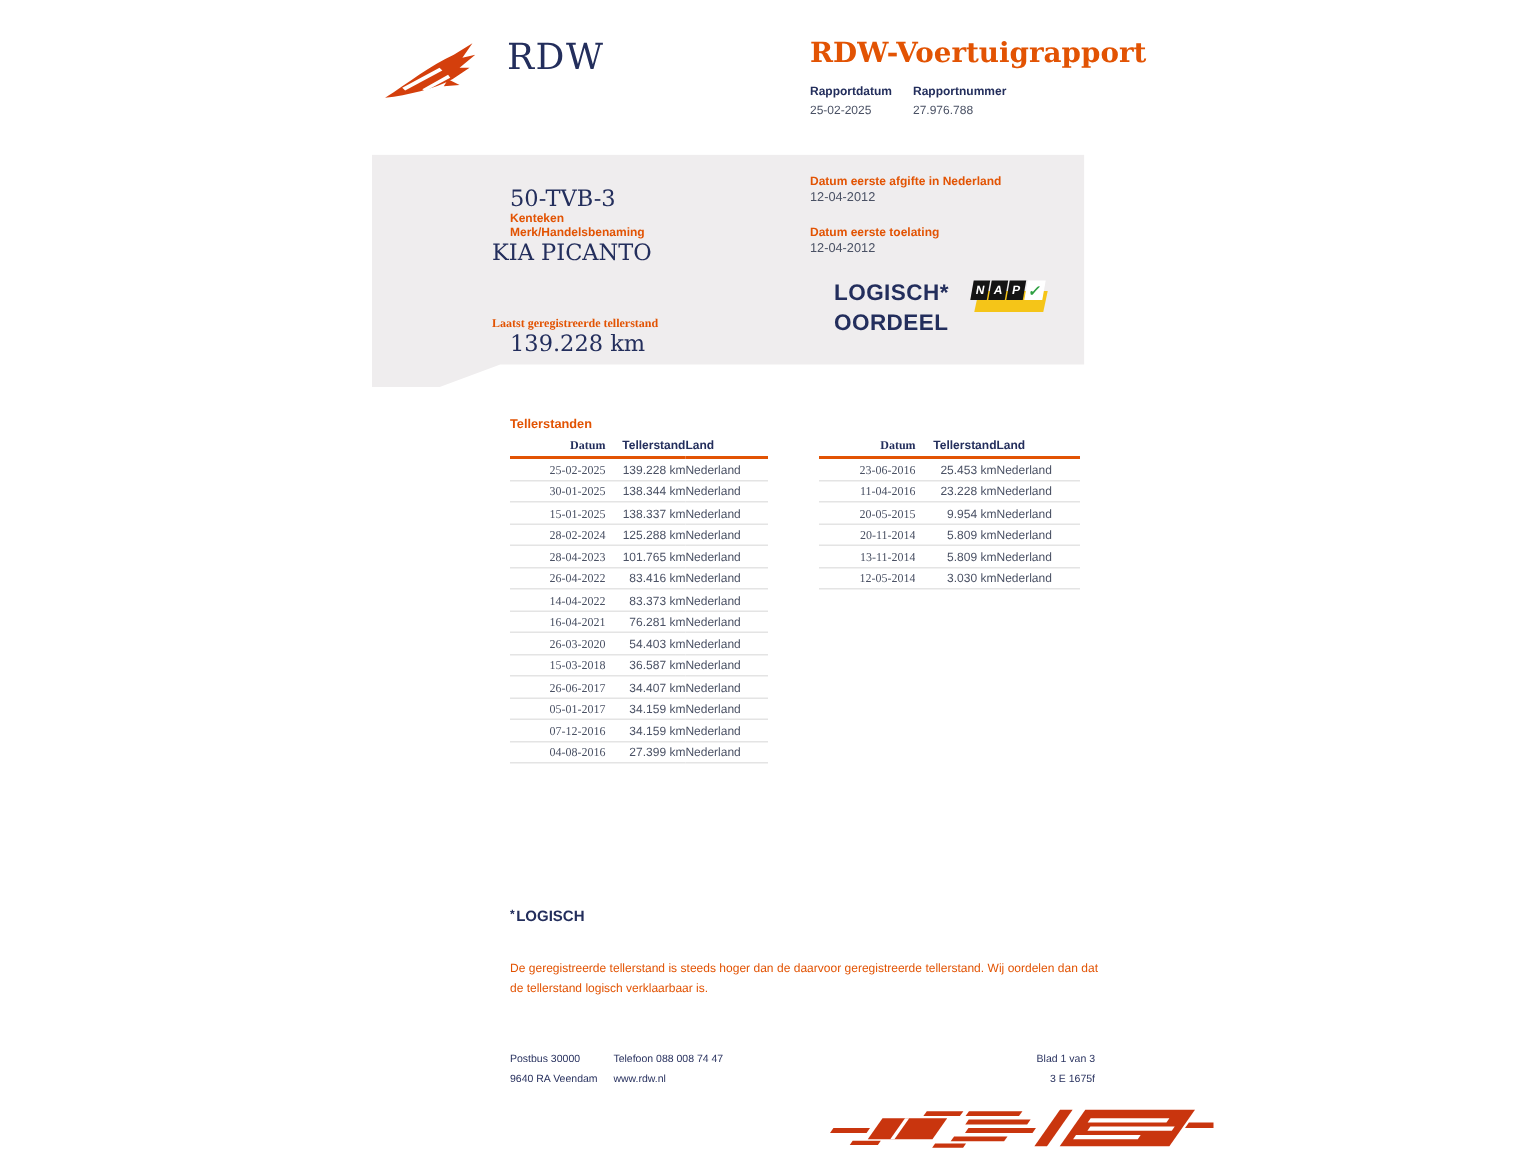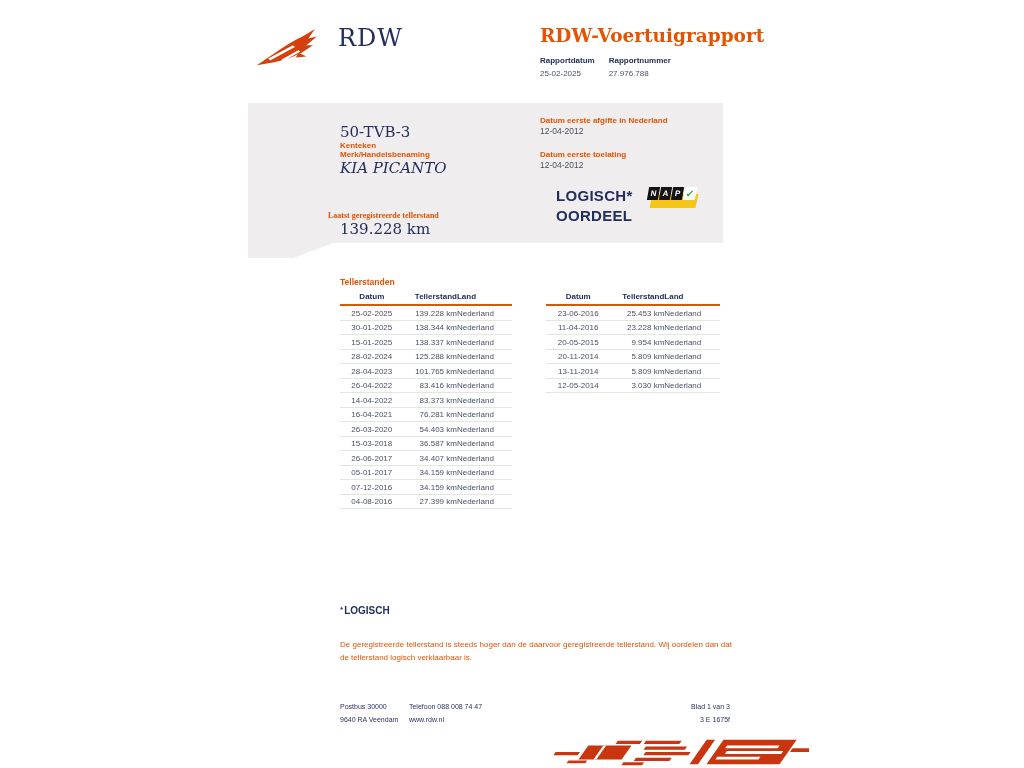--- a/index.html
+++ b/index.html
@@ -24,21 +24,21 @@
 
   
   .summary{position:absolute;left:248px;top:103px;width:475px;height:155px;
            background:var(--boxbg);
            clip-path:polygon(0 0,100% 0,100% 90.3%,18% 90.3%,9.5% 100%,0 100%);}
   .summary .lbl{position:absolute;font-size:8px;font-weight:bold;color:var(--accent);}
   .summary .serif-val{position:absolute;font-family:"DejaVu Serif",serif;
            font-size:15px;color:var(--navy);}
   .summary .date-val{position:absolute;font-size:8.5px;color:var(--body);}
   .lbl-kenteken{left:92px;top:11px;margin-top:27px;} .val-kenteken{left:92px;top:20px;}
-  .lbl-merk{left:92px;top:47px;}     .val-merk{left:92px;top:56px;font-style:italic;}
+  .lbl-merk{left:92px;top:47px;}     .val-merk{left:80px;top:56px;}
   .lbl-teller{left:80px;top:108px;font-family:Liberation Serif, serif;}  .val-teller{left:92px;top:117px;}
   .lbl-afgifte{left:292px;top:13px;} .val-afgifte{left:292px;top:23px;}
   .lbl-toelating{left:292px;top:47px;} .val-toelating{left:292px;top:57px;}
   .oordeel{position:absolute;left:308px;top:83px;font-size:15px;font-weight:bold;
            color:var(--navy);line-height:20px;letter-spacing:.3px;}
   .nap{position:absolute;left:400px;top:84px;width:52px;height:24px;}
   .nap-yellow{position:absolute;left:3px;top:7px;width:46px;height:14px;
            background:var(--napyellow);transform:skewX(-12deg);}
   .nap-boxes{position:absolute;left:0;top:0;display:flex;}
   .nap-box{width:11px;height:13px;background:#141414;color:#fff;font-size:8px;
@@ -50,21 +50,21 @@
 
   
   .tables-title{position:absolute;left:340px;top:277px;font-size:8.5px;
            font-weight:bold;color:var(--accent);}
   .tbl{position:absolute;top:290px;border-collapse:collapse;table-layout:fixed;}
   .tbl-left{left:340px;width:172px;} .tbl-right{left:546px;width:174px;}
   .tbl th{font-size:8px;font-weight:bold;color:var(--navy);padding:2px 0 3px 0;
            border-bottom:2px solid var(--accent);line-height:9px;}
   .tbl td{font-size:8px;color:var(--body);padding:2.5px 0 2px 0;line-height:9px;
            border-bottom:1px solid #E4E4E4;white-space:nowrap;overflow:hidden;}
-  .tbl th:nth-child(1),.tbl td:nth-child(1){text-align:center;width:37%;}
+  .tbl th:nth-child(1),.tbl td:nth-child(1){text-align:right;width:37%;font-family:Liberation Serif, serif;}
   .tbl th:nth-child(2),.tbl td:nth-child(2){text-align:right;width:31%;}
   .tbl th:nth-child(3),.tbl td:nth-child(3){text-align:left;width:32%;}
 
   
   .footnote{position:absolute;left:340px;top:605px;width:392px;}
   .footnote-h{font-size:10px;font-weight:bold;color:var(--navy);margin-bottom:22px;}
   .footnote-h .ast{font-size:8px;vertical-align:2px;margin-right:1px;}
   .footnote-p{font-size:8px;color:var(--accent);line-height:13px;text-align:justify;}
 
   

